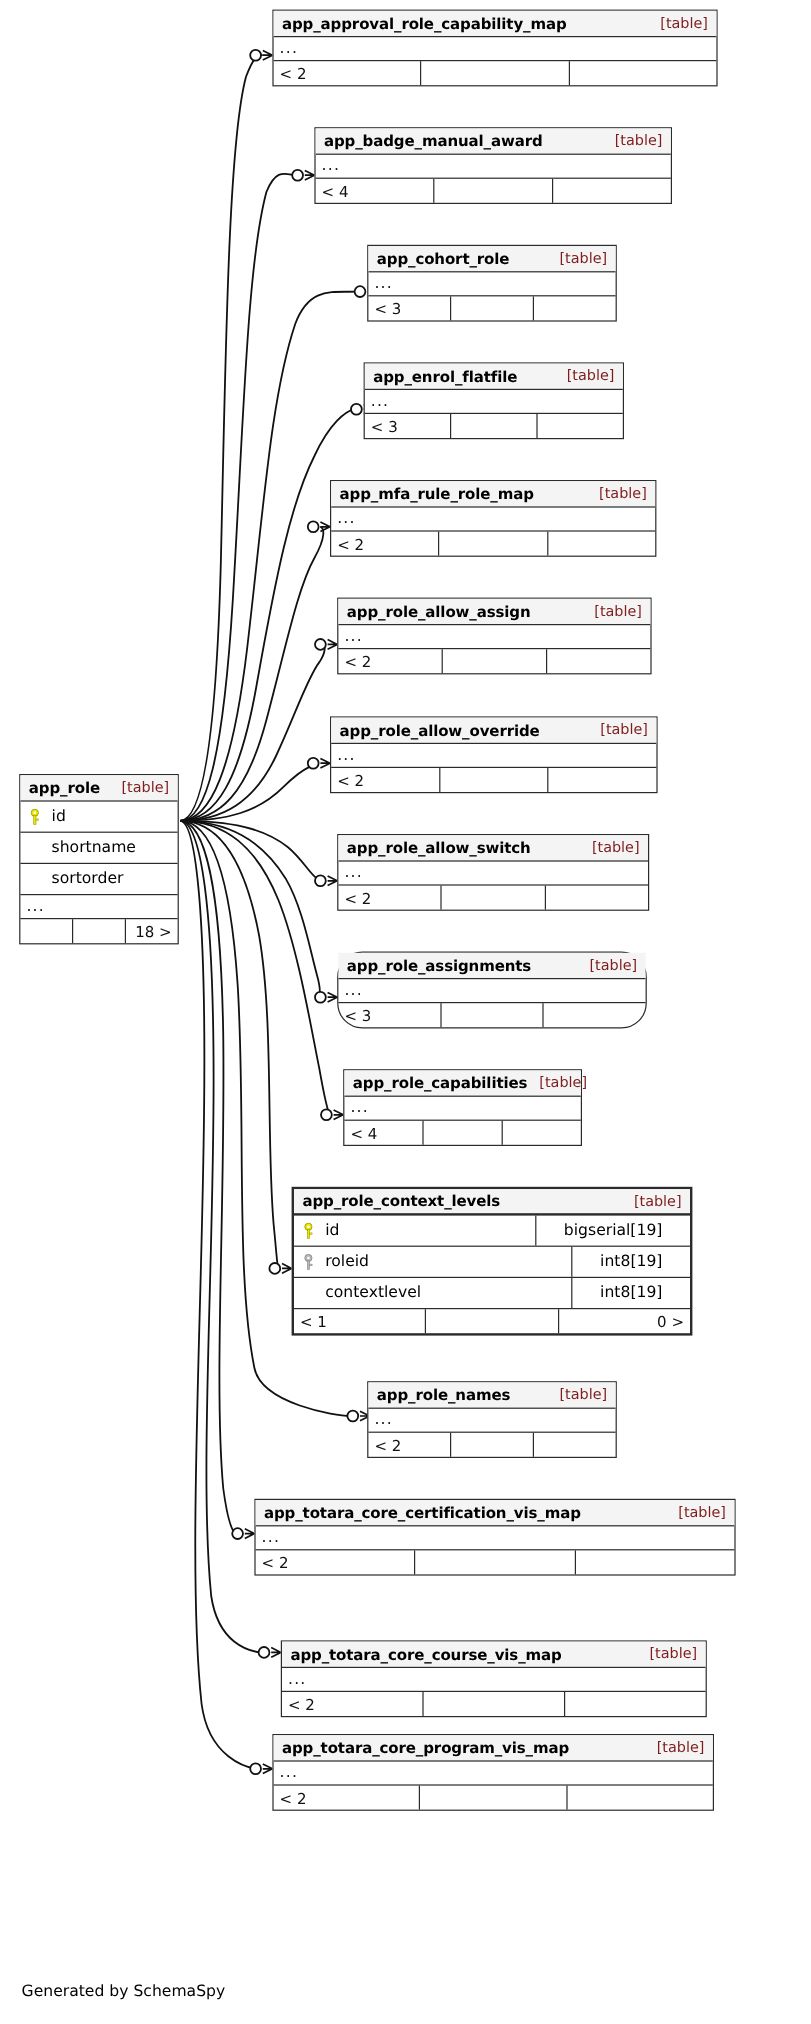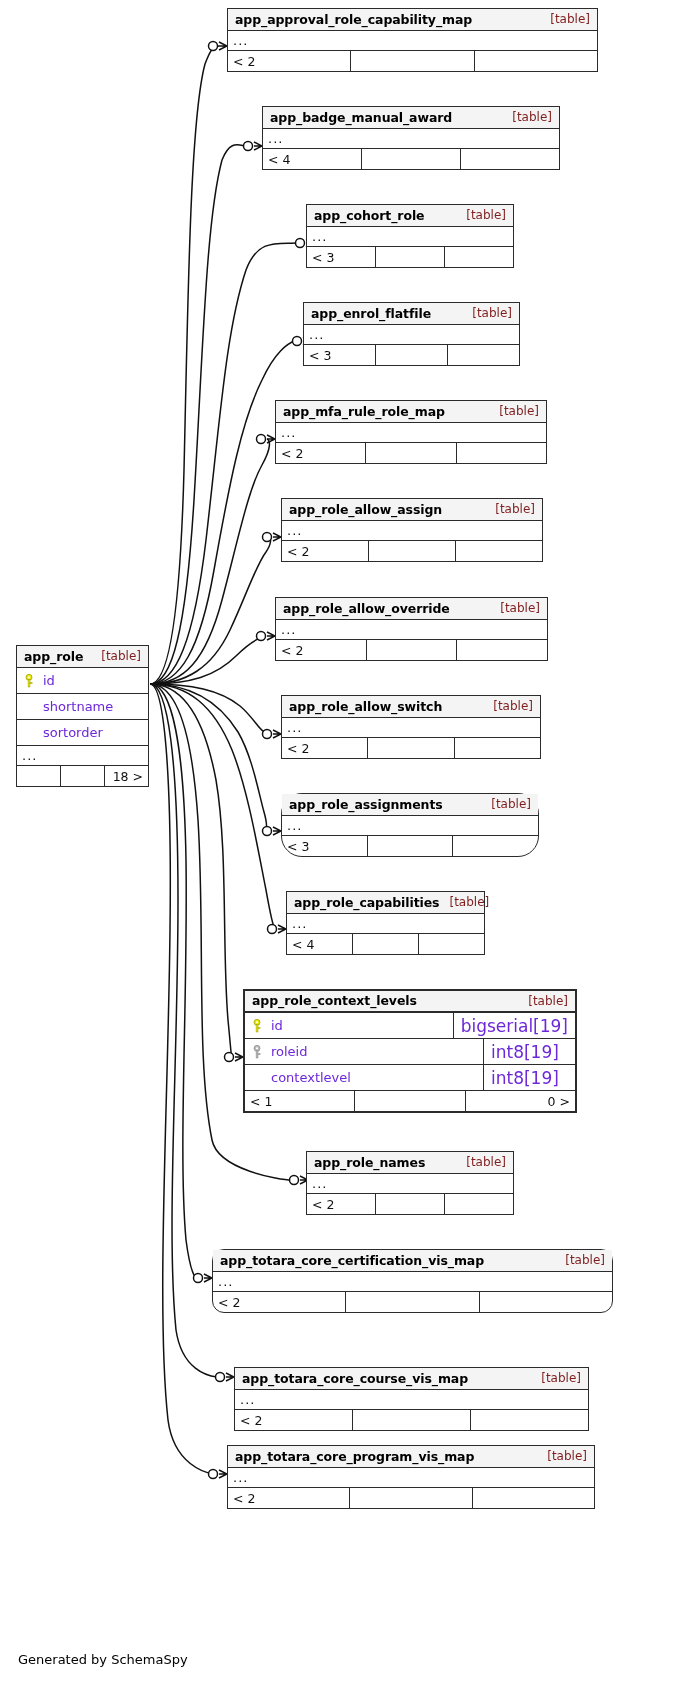--- a/index.html
+++ b/index.html
@@ -60,39 +60,39 @@
     padding-left: 10px;
     white-space: nowrap;
   }
   .node .row {
     display: flex;
     align-items: center;
     height: 26px;
     box-sizing: border-box;
     border-bottom: 1.2px solid #2b2b2b;
     font-size: 13px;
-    color: #6d28d9;
+    color: #000000;
   }
   .node .row .cname {
     flex: 1 1 auto;
     padding-left: 8px;
     display: flex;
     align-items: center;
     gap: 7px;
     white-space: nowrap;
     overflow: hidden;
   }
   .node .row .ctype {
     flex: 0 0 auto;
     border-left: 1.4px solid #2b2b2b;
-    padding: 0 7px;
+    padding: 0 23px;
     height: 100%;
     display: flex;
     align-items: center;
-    font-size: 17px;
+    font-size: 13px;
     box-sizing: border-box;
     min-width: 92px;
   }
   .node .ellipsis {
     display: flex;
     align-items: center;
     height: 20px;
     padding-left: 5px;
     font-size: 13px;
     border-bottom: 1.6px solid #2b2b2b;
@@ -318,21 +318,21 @@
           <span class="tname">app_role_names</span>
           <span class="ttype">[table]</span>
         </div>
         <div class="ellipsis">...</div>
         <div class="footer">
           <div class="fcell">&lt; 2</div>
           <div class="fcell"></div>
           <div class="fcell right"></div>
         </div>
       </div>
-      <div class="node" style="left: 212px; top: 1249px; width: 401px; border-radius: 12px;">
+      <div class="node" style="left: 212px; top: 1249px; width: 401px;">
         <div class="hdr">
           <span class="tname">app_totara_core_certification_vis_map</span>
           <span class="ttype">[table]</span>
         </div>
         <div class="ellipsis">...</div>
         <div class="footer">
           <div class="fcell">&lt; 2</div>
           <div class="fcell"></div>
           <div class="fcell right"></div>
         </div>

